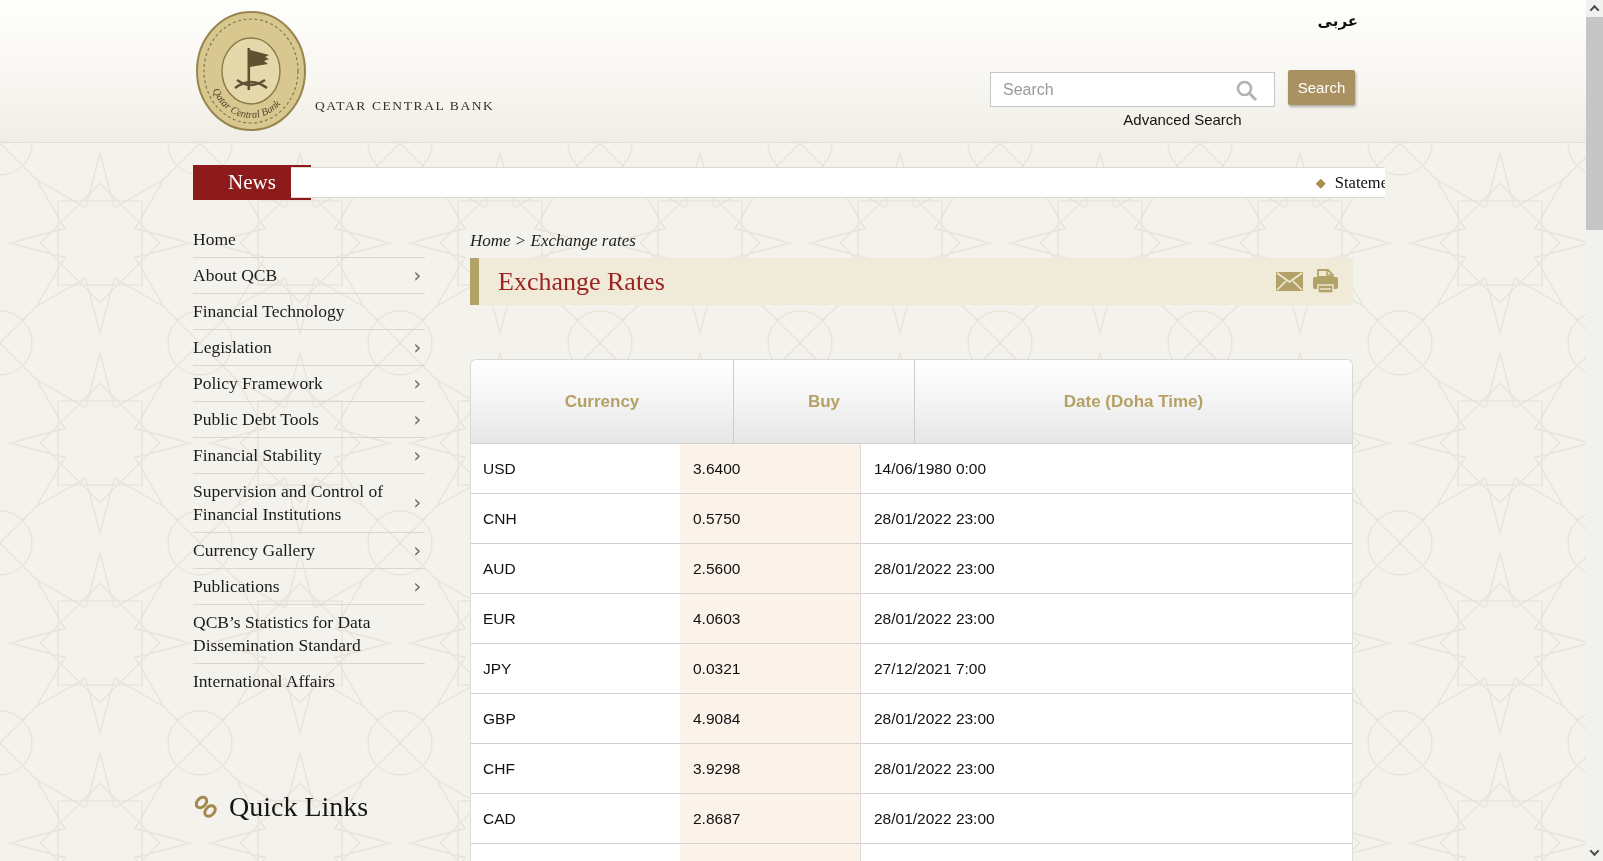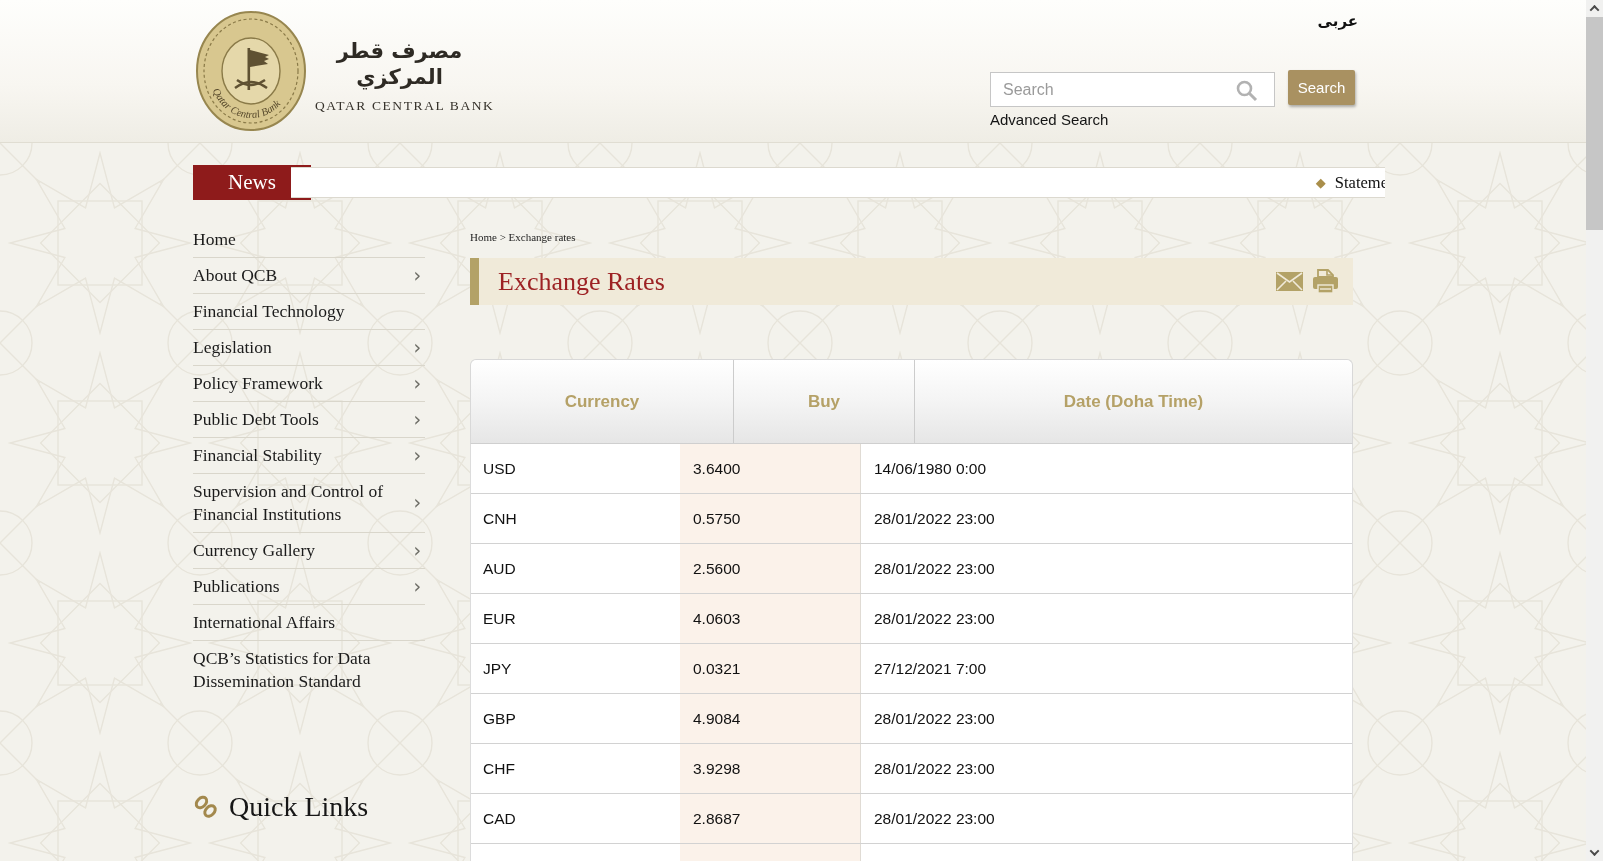--- a/index.html
+++ b/index.html
@@ -41,21 +41,21 @@
   }
   .search-input::placeholder { color:#9a9a9a; }
   .search-mag { position:absolute; left:1235px; top:79px; z-index:3; cursor:pointer; }
   .search-button {
     position:absolute; left:1288px; top:70px; width:67px; height:35px;
     background:#a99161; border:none; border-radius:2px; color:#fff;
     font-family:"Liberation Sans", sans-serif; font-size:15px; cursor:pointer;
     box-shadow:1px 2px 3px rgba(0,0,0,0.3); z-index:2;
   }
   .advanced-search {
-    position:absolute; left:990px; top:111px; width:285px; text-align:left;
+    position:absolute; left:1040px; top:111px; width:285px; text-align:center;
     font-family:"Liberation Sans", sans-serif; font-size:15px; color:#141414;
     cursor:pointer; z-index:2;
   }
   
   .news-label {
     position:absolute; left:193px; top:165px; width:118px; height:35px;
     background:#8e1b1b; color:#fff; font-size:21px;
     display:flex; align-items:center; justify-content:center; z-index:2;
   }
   .news-strip {
@@ -76,21 +76,21 @@
   .side-arrow {
     position:absolute; right:4px; top:50%; transform:translateY(-54%);
     color:#6f6f68; font-size:19px; font-family:"DejaVu Sans", sans-serif;
   }
   .quick-links {
     position:absolute; left:193px; top:791px; display:flex; align-items:center; gap:10px; z-index:2;
   }
   .quick-links-text { font-size:28px; color:#161616; }
   
   .breadcrumb {
-    position:absolute; left:470px; top:231px; font-size:11px; color:#1e1e1e; z-index:2;
+    position:absolute; left:470px; top:231px; font-size:17px; color:#1e1e1e; z-index:2;font-style:italic;
   }
   .breadcrumb .crumb-link { cursor:pointer; }
   .title-bar {
     position:absolute; left:470px; top:258px; width:883px; height:47px;
     background:#f0ead9; border-left:9px solid #b3a267;
     display:flex; align-items:center; padding-left:19px; z-index:2;
   }
   .page-title { font-size:26px; color:#9d2224; }
   .title-icons { position:absolute; right:14px; top:0; height:47px; display:flex; align-items:center; gap:9px; }
   .icon-btn { cursor:pointer; display:flex; align-items:center; }
@@ -164,21 +164,20 @@
     <path d="M55 40 L74 45 L70 47 L74 49 L69 51 L73 54 L55 57 Z" fill="#5f5132"></path>
     <path d="M40 78 Q56 66 72 78" stroke="#5f5132" stroke-width="2.4" fill="none"></path>
     <path d="M42 70 Q56 80 70 70" stroke="#5f5132" stroke-width="2.4" fill="none"></path>
     <defs>
         <path id="arcBot" d="M14 61 A 42 47 0 0 0 98 61"></path>
       </defs>
     <text font-family="Liberation Serif, serif" font-style="italic" font-size="10.5" fill="#55472a">
       <textPath href="#arcBot" startOffset="14%">Qatar Central Bank</textPath>
     </text>
   </svg>
-  <div class="logo-script">مصرف قطر المركزي</div>
   <div class="logo-name">QATAR CENTRAL BANK</div>
 </div>
 
 <div class="lang-link">عربى</div>
 
 <input class="search-input" type="text" placeholder="Search" style="">
 <svg class="search-mag" width="24" height="24" viewBox="0 0 24 24" xmlns="http://www.w3.org/2000/svg">
   <circle cx="9.5" cy="9.5" r="6.5" fill="none" stroke="#b2b2b2" stroke-width="2.6"></circle>
   <line x1="14.5" y1="14.5" x2="21" y2="21" stroke="#b2b2b2" stroke-width="3"></line>
 </svg>
@@ -239,26 +238,26 @@
     <span class="side-label">Currency Gallery</span>
     <span class="side-arrow">›</span>
   </div>
 
   <div class="side-item">
     <span class="side-label">Publications</span>
     <span class="side-arrow">›</span>
   </div>
 
   <div class="side-item">
+    <span class="side-label">QCB’s Statistics for Data Dissemination Standard</span>
+    
+  </div>
+
+  <div class="side-item">
     <span class="side-label">International Affairs</span>
-    
-  </div>
-
-  <div class="side-item">
-    <span class="side-label">QCB’s Statistics for Data Dissemination Standard</span>
     
   </div>
 </nav>
 
 <div class="quick-links">
   <svg width="26" height="26" viewBox="0 0 26 26" xmlns="http://www.w3.org/2000/svg">
     <g fill="none" stroke="#a3894d" stroke-width="3">
       <ellipse cx="8.5" cy="8.5" rx="6" ry="4.3" transform="rotate(-45 8.5 8.5)"></ellipse>
       <ellipse cx="17" cy="17" rx="6" ry="4.3" transform="rotate(-45 17 17)"></ellipse>
     </g>

